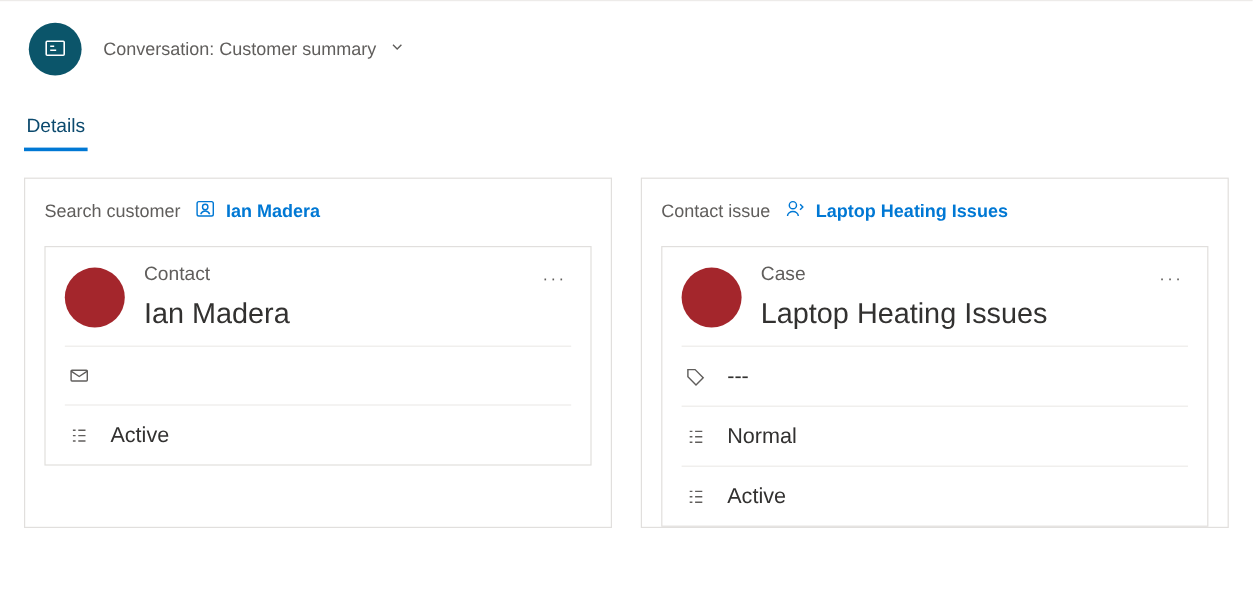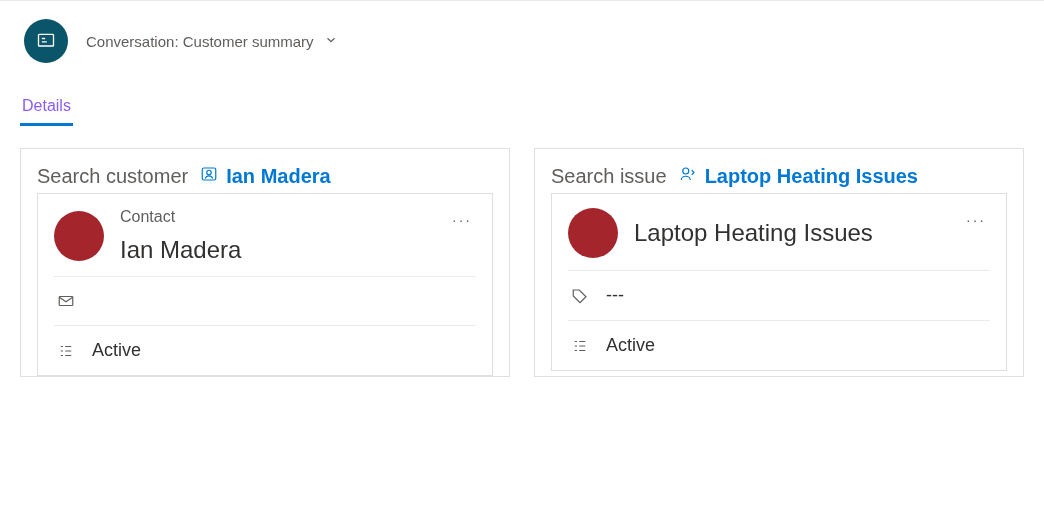--- a/index.html
+++ b/index.html
@@ -7,27 +7,27 @@
 
     .header { display: flex; align-items: center; padding: 18px 20px 12px 24px; border-top: 1px solid #edebe9; gap: 18px; }
     .header-icon { width: 44px; height: 44px; border-radius: 50%; background: #0b556a; display: flex; align-items: center; justify-content: center; flex-shrink: 0; }
     .header-icon svg { width: 20px; height: 20px; }
     .header-text { display: flex; flex-direction: row; gap: 16px; }
     .breadcrumb-row { display: flex; align-items: center; gap: 10px; color: #605e5c; font-size: 15px; }
     .chevron-down { color: #605e5c; }
     .page-title { font-size: 26px; font-weight: 400; color: #323130; }
 
     .tabs { padding: 0 20px; display: flex; gap: 20px; margin-top: 16px; }
-    .tab { font-size: 16px; padding: 6px 2px 8px; cursor: pointer; color: #8b5cf6; }
+    .tab { font-size: 16px; padding: 6px 2px 8px; cursor: pointer; color: #0c4a6e; }
     .tab.active { border-bottom: 3px solid #0078d4; font-weight: 400; }
 
     .panels { display: flex; gap: 24px; padding: 22px 20px 0; }
     .panel { flex: 1; border: 1px solid #e1dfdd; padding: 16px 16px 0; }
 
-    .panel-header { display: flex; align-items: center; gap: 12px; font-size: 20px; margin-bottom: 5px; flex-wrap: wrap; }
+    .panel-header { display: flex; align-items: center; gap: 12px; font-size: 15px; margin-bottom: 18px; flex-wrap: wrap; }
     .panel-header .label { color: #605e5c; font-weight: 400; }
     .panel-header .link { color: #0078d4; font-weight: 600; display: flex; align-items: center; gap: 8px; cursor: pointer; }
     .panel-header .link svg { flex-shrink: 0; }
 
     .card { border: 1px solid #e1dfdd; padding: 14px 16px 0; }
     .card-top { display: flex; align-items: center; gap: 16px; position: relative; padding-bottom: 12px; border-bottom: 1px solid #edebe9; }
     .avatar { width: 50px; height: 50px; border-radius: 50%; background: #a4262c; flex-shrink: 0; }
     .card-titles { display: flex; flex-direction: column; gap: 10px; }
     .card-type { font-size: 16px; color: #605e5c; }
     .card-name { font-size: 24px; color: #323130; font-weight: 400; }
@@ -105,54 +105,63 @@
               <path d="M5 6h3M11 6h8M5 12h3M11 12h8M5 18h3M11 18h8"></path>
             </svg>
         </span>
         <span>Active</span>
       </div>
     </div>
   </div>
 
   <div class="panel">
     <div class="panel-header">
-      <span class="label">Search issue</span>
+      <span class="label">Contact issue</span>
       <span class="link">
         <span>
           <svg width="18" height="18" viewBox="0 0 24 24" fill="none" stroke="#0078d4" stroke-width="1.6">
             <circle cx="9" cy="8" r="4"></circle>
             <path d="M3 20c0-3 3-5 6-5s6 2 6 5"></path>
             <path d="M17 7l3 3-3 3"></path>
           </svg>
         </span>
         <span>Laptop Heating Issues</span>
       </span>
     </div>
 
     <div class="card">
       <div class="card-top">
         <div class="avatar"></div>
         <div class="card-titles">
+          <div class="card-type">Case</div>
           <div class="card-name">Laptop Heating Issues</div>
         </div>
         <div class="more">···</div>
       </div>
 
       <div class="card-row">
         <span class="row-icon">
           <svg viewBox="0 0 24 24" fill="none" stroke="currentColor" stroke-width="1.6">
               <path d="M3 4h8l9 9-8 8-9-9V4z"></path>
             </svg>
         </span>
         <span>---</span>
       </div>
       <div class="card-row">
         <span class="row-icon">
           <svg viewBox="0 0 24 24" fill="none" stroke="currentColor" stroke-width="1.6">
               <path d="M5 6h3M11 6h8M5 12h3M11 12h8M5 18h3M11 18h8"></path>
             </svg>
         </span>
+        <span>Normal</span>
+      </div>
+      <div class="card-row">
+        <span class="row-icon">
+          <svg viewBox="0 0 24 24" fill="none" stroke="currentColor" stroke-width="1.6">
+              <path d="M5 6h3M11 6h8M5 12h3M11 12h8M5 18h3M11 18h8"></path>
+            </svg>
+        </span>
         <span>Active</span>
       </div>
     </div>
   </div>
 
 </div>
 
 </body></html>

